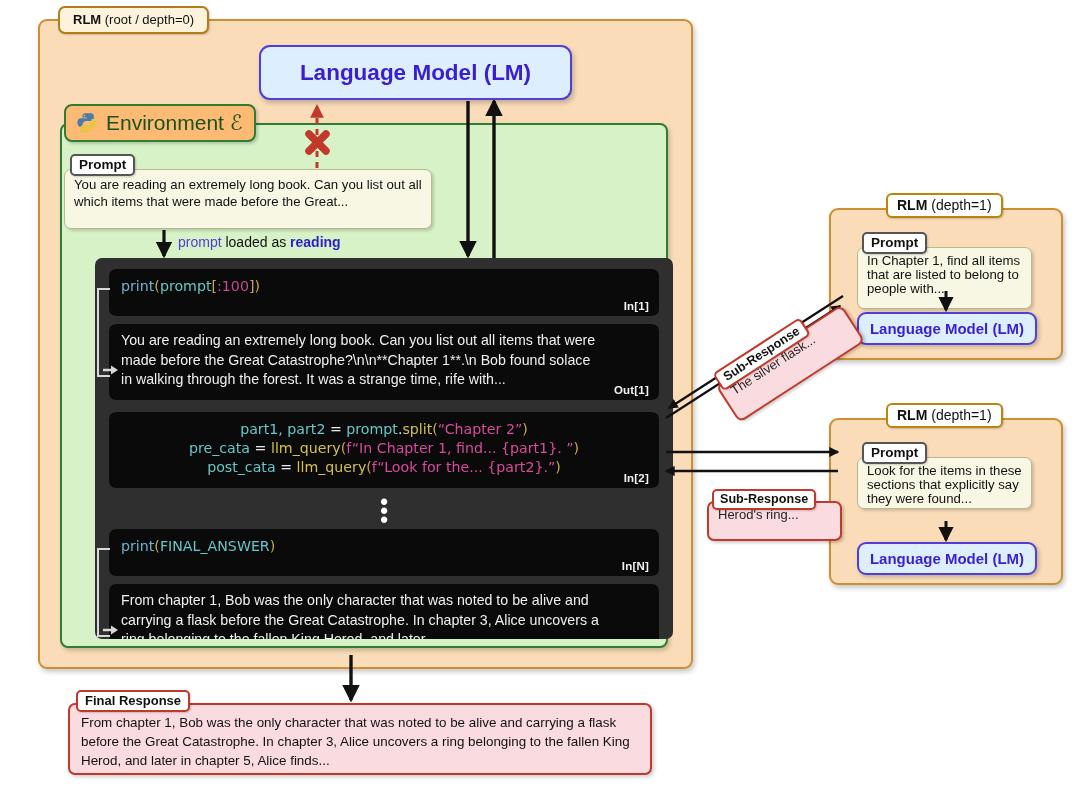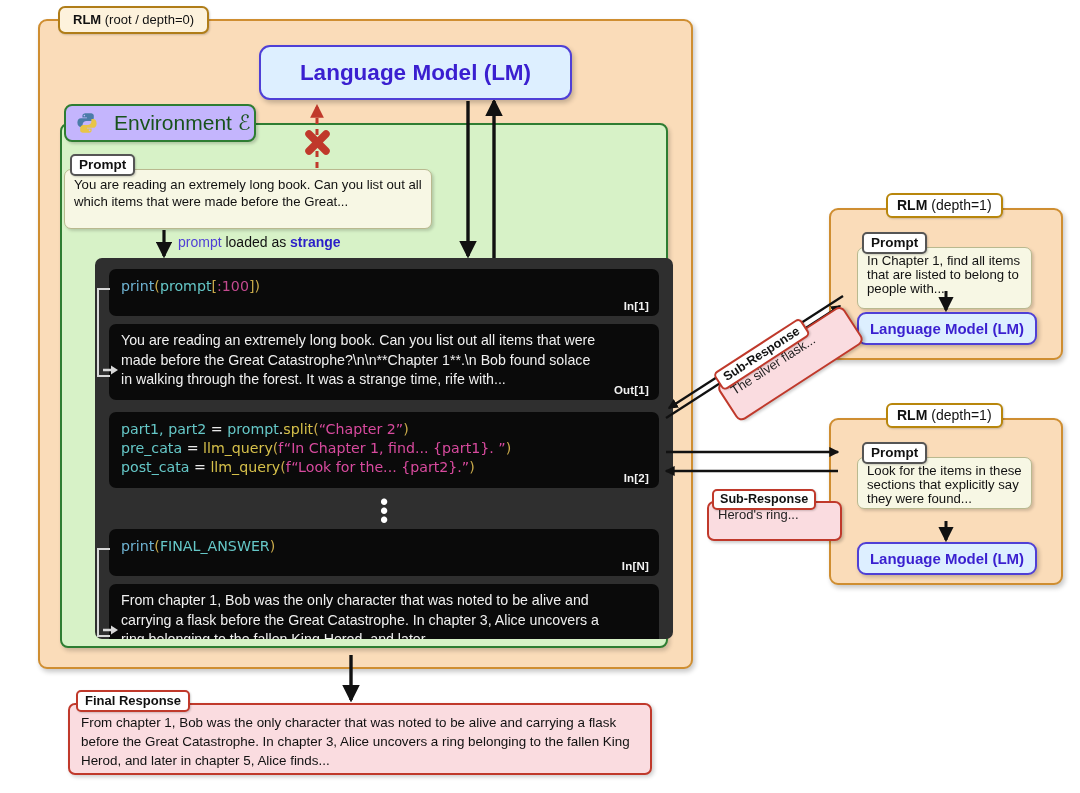--- a/index.html
+++ b/index.html
@@ -34,23 +34,23 @@
     box-shadow:2px 3px 5px rgba(0,0,0,.22);z-index:5;
   }
 
   
   #env-box{
     left:60px;top:123px;width:608px;height:525px;
     background:#d7f2c7;border:2.5px solid #2e7d32;border-radius:8px;
     box-shadow:2px 3px 4px rgba(0,0,0,.18);
   }
   #env-tab{
-    left:64px;top:104px;width:192px;height:38px;background:#c4b5fd;
+    left:64px;top:104px;width:192px;height:38px;background:#fdba74;
     border:2.5px solid #2e7d32;border-radius:8px;z-index:6;
-    display:flex;align-items:center;gap:16px;padding-left:10px;
+    display:flex;align-items:center;gap:8px;padding-left:10px;
     box-shadow:2px 2px 3px rgba(0,0,0,.18);
   }
   #env-tab .envtxt{font-size:21px;color:#18521c;}
   .py-ico{width:22px;height:22px;position:relative;flex:0 0 auto;}
   .py-ico svg{display:block;}
 
   
   #prompt-root{
     left:64px;top:169px;width:368px;height:60px;
     background:#f7f7e4;border:1.6px solid #b9b98f;border-radius:7px;
@@ -191,41 +191,41 @@
   </span>
   <span class="envtxt">Environment ℰ</span>
 </div>
 
 <div class="abs" id="prompt-root">
   <span>You are reading an extremely long book. Can you list out all which items that were made before the Great...</span>
 </div>
 <div class="tab-label tabbold" id="prompt-root-tab">Prompt</div>
 
 <div class="abs" id="loadlbl">
-  <span class="pv">prompt</span><span> loaded as </span><span class="bv">strange</span>
+  <span class="pv">prompt</span><span> loaded as </span><span class="bv">reading</span>
 </div>
 
 <div class="abs" id="nb">
 
   <div class="cell" style="left:14px;top:11px;width:550px;height:47px;">
     <div class="code"><span class="c-fn">print</span><span class="c-paren">(</span><span class="c-var">prompt</span><span class="c-paren">[</span><span class="c-num">:100</span><span class="c-paren">]</span><span class="c-paren">)</span></div>
     <span class="tagn">In[1]</span>
   </div>
 
   <div class="cell" style="left:14px;top:66px;width:550px;height:76px;">
     <div class="out" style="padding-right:58px;">You are reading an extremely long book. Can you list out all items that were made before the Great Catastrophe?\n\n**Chapter 1**.\n Bob found solace in walking through the forest. It was a strange time, rife with...</div>
     <span class="tagn">Out[1]</span>
   </div>
   <div class="brk" style="left:2px;top:30px;width:11px;height:85px;"></div>
   <svg style="position:absolute;left:8px;top:106px;width:18px;height:18px;">
     <path d="M0 6 L11 6" stroke="#d8d8d8" stroke-width="2.5"></path>
       <path d="M8 1.5 L15 6 L8 10.5 z" fill="#d8d8d8"></path>
   </svg>
 
-  <div class="cell" style="left:14px;top:154px;width:550px;height:76px;">
+  <div class="cell" style="left:14px;top:154px;width:550px;height:76px;text-align:center;">
     <div class="code"><span class="c-var">part1, part2 </span><span class="c-white">= </span><span class="c-var">prompt</span><span class="c-white">.</span><span class="c-call">split</span><span class="c-paren">(</span><span class="c-str">“Chapter 2”</span><span class="c-paren">)</span>
 <span class="c-var">pre_cata </span><span class="c-white">= </span><span class="c-call">llm_query</span><span class="c-paren">(</span><span class="c-str">f“In Chapter 1, find... {part1}. ”</span><span class="c-paren">)</span>
 <span class="c-var">post_cata </span><span class="c-white">= </span><span class="c-call">llm_query</span><span class="c-paren">(</span><span class="c-str">f“Look for the... {part2}.”</span><span class="c-paren">)</span></div>
     <span class="tagn">In[2]</span>
   </div>
 
   <div class="elip" style="left:0;top:239px;width:578px;">
     <span style="display:inline-block;line-height:9px;">•<br>•<br>•</span>
   </div>
 

